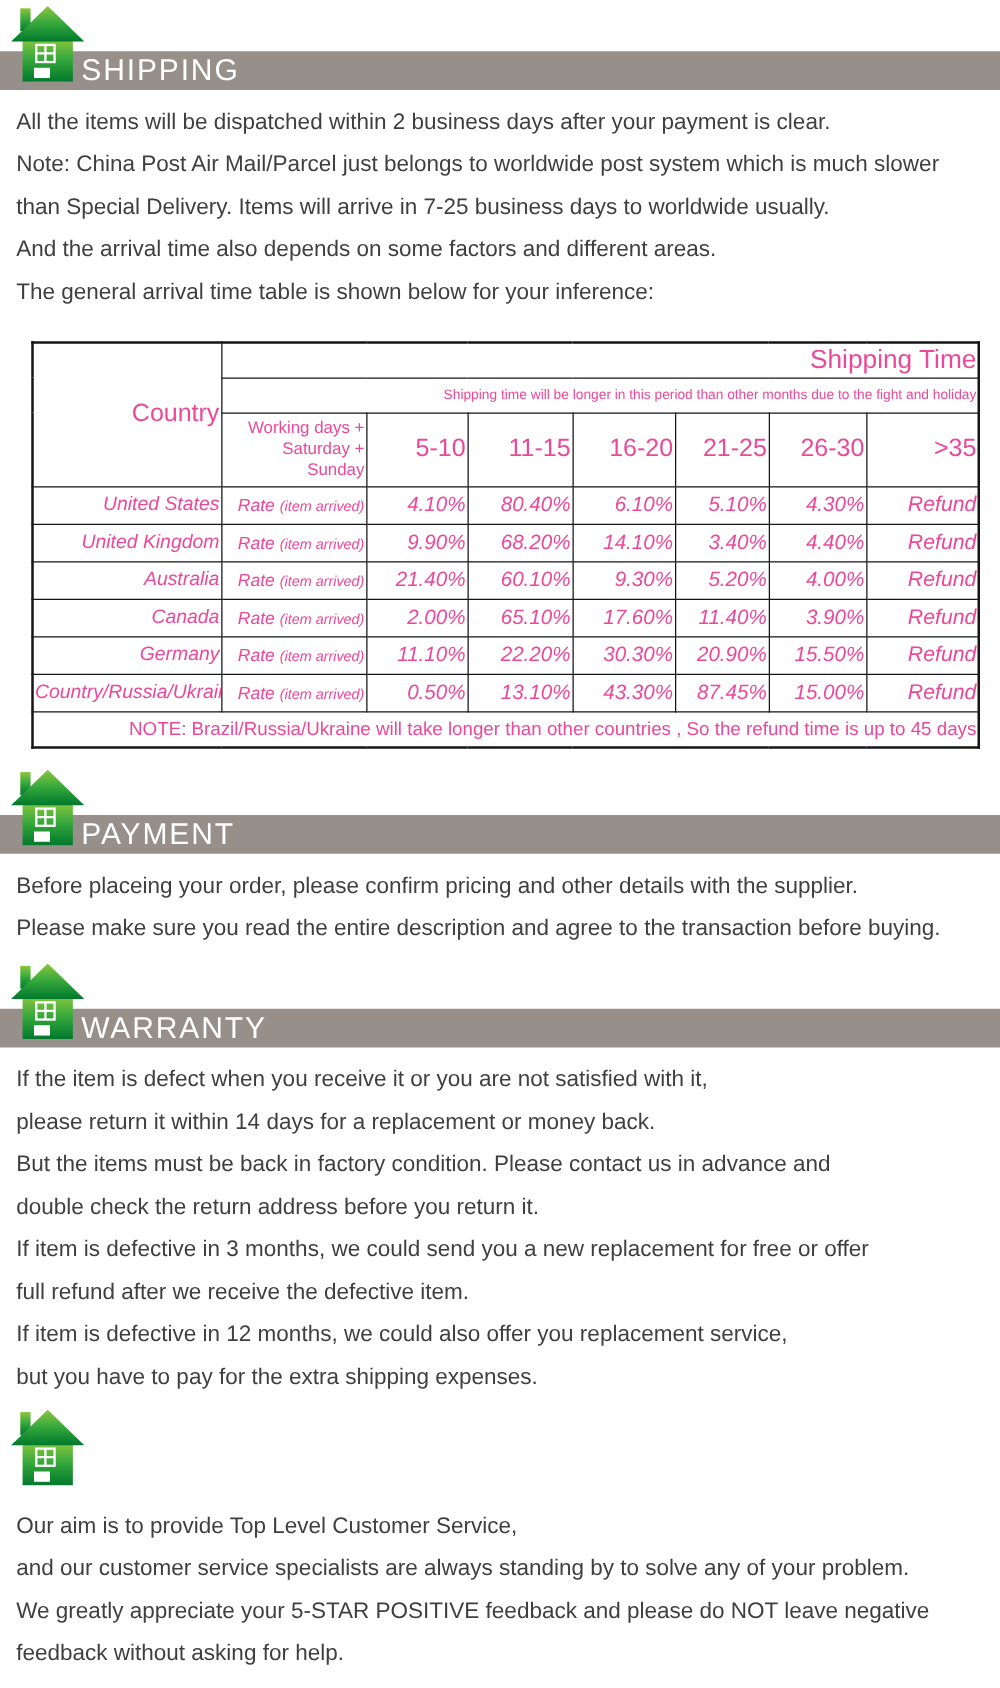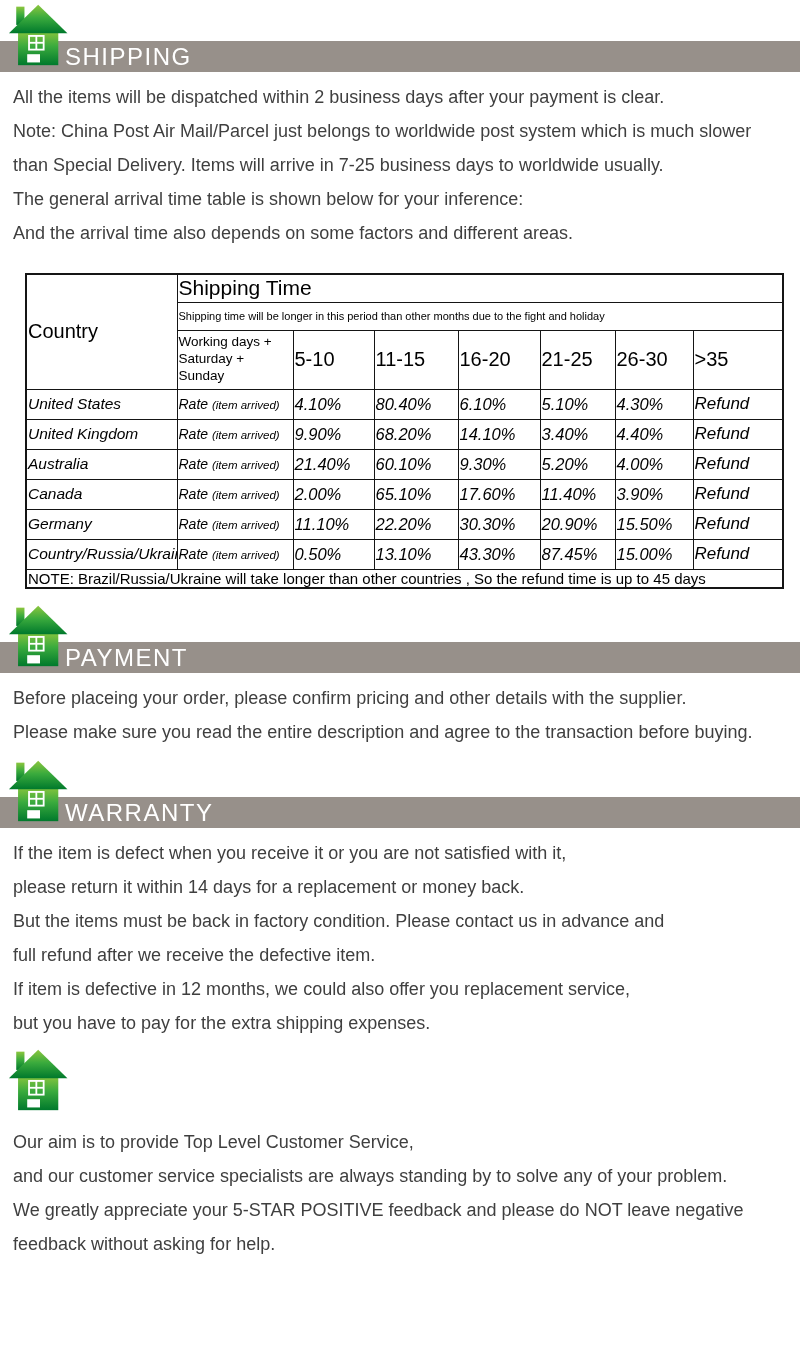--- a/index.html
+++ b/index.html
@@ -38,29 +38,29 @@
   }
 
   
   table.ship {
     border-collapse:collapse; table-layout:fixed;
     width:757px; margin:14px 0 0 25px;
     border:2px solid #151515;
   }
   table.ship td, table.ship th {
     border:1px solid #151515;
-    text-align:left; vertical-align:middle;
-    padding:0 1px; font-weight:normal; color:#000000;
+    text-align:right; vertical-align:middle;
+    padding:0 1px; font-weight:normal; color:#ec4899;
     overflow:hidden;
   }
   tr.r-title   { height:28px; }
   tr.r-note    { height:28px; }
   tr.r-ranges  { height:59px;margin-left:40px; }
   tr.r-body    { height:30px;font-style:italic; }
-  tr.r-footer  { height:19px;padding-left:42px; }
+  tr.r-footer  { height:29px;padding-left:42px; }
   .cell-country-head { font-size:20px; }
   .cell-shiptime     { font-size:21px; }
   .cell-period       { font-size:11px; }
   .cell-workdays     { font-size:13.5px; line-height:1.25; padding:0 10px; }
   .cell-range        { font-size:20px; }
   .cell-country      { font-size:15.5px; white-space:nowrap; }
   .cell-rate         { font-size:14px; white-space:nowrap; }
   .cell-rate .sub    { font-size:11.5px; }
   .cell-val          { font-size:16.5px; }
   .cell-refund       { font-size:17px; }
@@ -91,22 +91,22 @@
     <line x1="31" y1="36" x2="31" y2="51" stroke="#ffffff" stroke-width="2"></line>
     <line x1="23" y1="43.5" x2="39" y2="43.5" stroke="#ffffff" stroke-width="2"></line>
     <rect x="21" y="56" width="14" height="9" fill="#ffffff"></rect>
   </svg>
 </div>
 
 <div class="para-block">
   <p>All the items will be dispatched within 2 business days after your payment is clear.</p>
   <p>Note: China Post Air Mail/Parcel just belongs to worldwide post system which is much slower</p>
   <p>than Special Delivery. Items will arrive in 7-25 business days to worldwide usually.</p>
+  <p>And the arrival time also depends on some factors and different areas.</p>
   <p>The general arrival time table is shown below for your inference:</p>
-  <p>And the arrival time also depends on some factors and different areas.</p>
 </div>
 
 <table class="ship">
   <colgroup>
     <col style="width:151px">
       <col style="width:116px">
       <col style="width:81px">
       <col style="width:84px">
     <col style="width:82px">
       <col style="width:75px">
@@ -230,20 +230,22 @@
     <line x1="31" y1="36" x2="31" y2="51" stroke="#ffffff" stroke-width="2"></line>
     <line x1="23" y1="43.5" x2="39" y2="43.5" stroke="#ffffff" stroke-width="2"></line>
     <rect x="21" y="56" width="14" height="9" fill="#ffffff"></rect>
   </svg>
 </div>
 
 <div class="para-block">
   <p>If the item is defect when you receive it or you are not satisfied with it,</p>
   <p>please return it within 14 days for a replacement or money back.</p>
   <p>But the items must be back in factory condition. Please contact us in advance and</p>
+  <p>double check the return address before you return it.</p>
+  <p>If item is defective in 3 months, we could send you a new replacement for free or offer</p>
   <p>full refund after we receive the defective item.</p>
   <p>If item is defective in 12 months, we could also offer you replacement service,</p>
   <p>but you have to pay for the extra shipping expenses.</p>
 </div>
 
 <div class="section-header" style="margin-top:2px">
   <svg class="house" viewBox="0 0 70 70">
     <rect x="9" y="4" width="9" height="20" fill="url(#houseGrad)"></rect>
     <rect x="11" y="30" width="44" height="38" fill="url(#houseGrad)"></rect>
     <polygon points="1,33 33,2 65,33" fill="url(#houseGrad)"></polygon>

